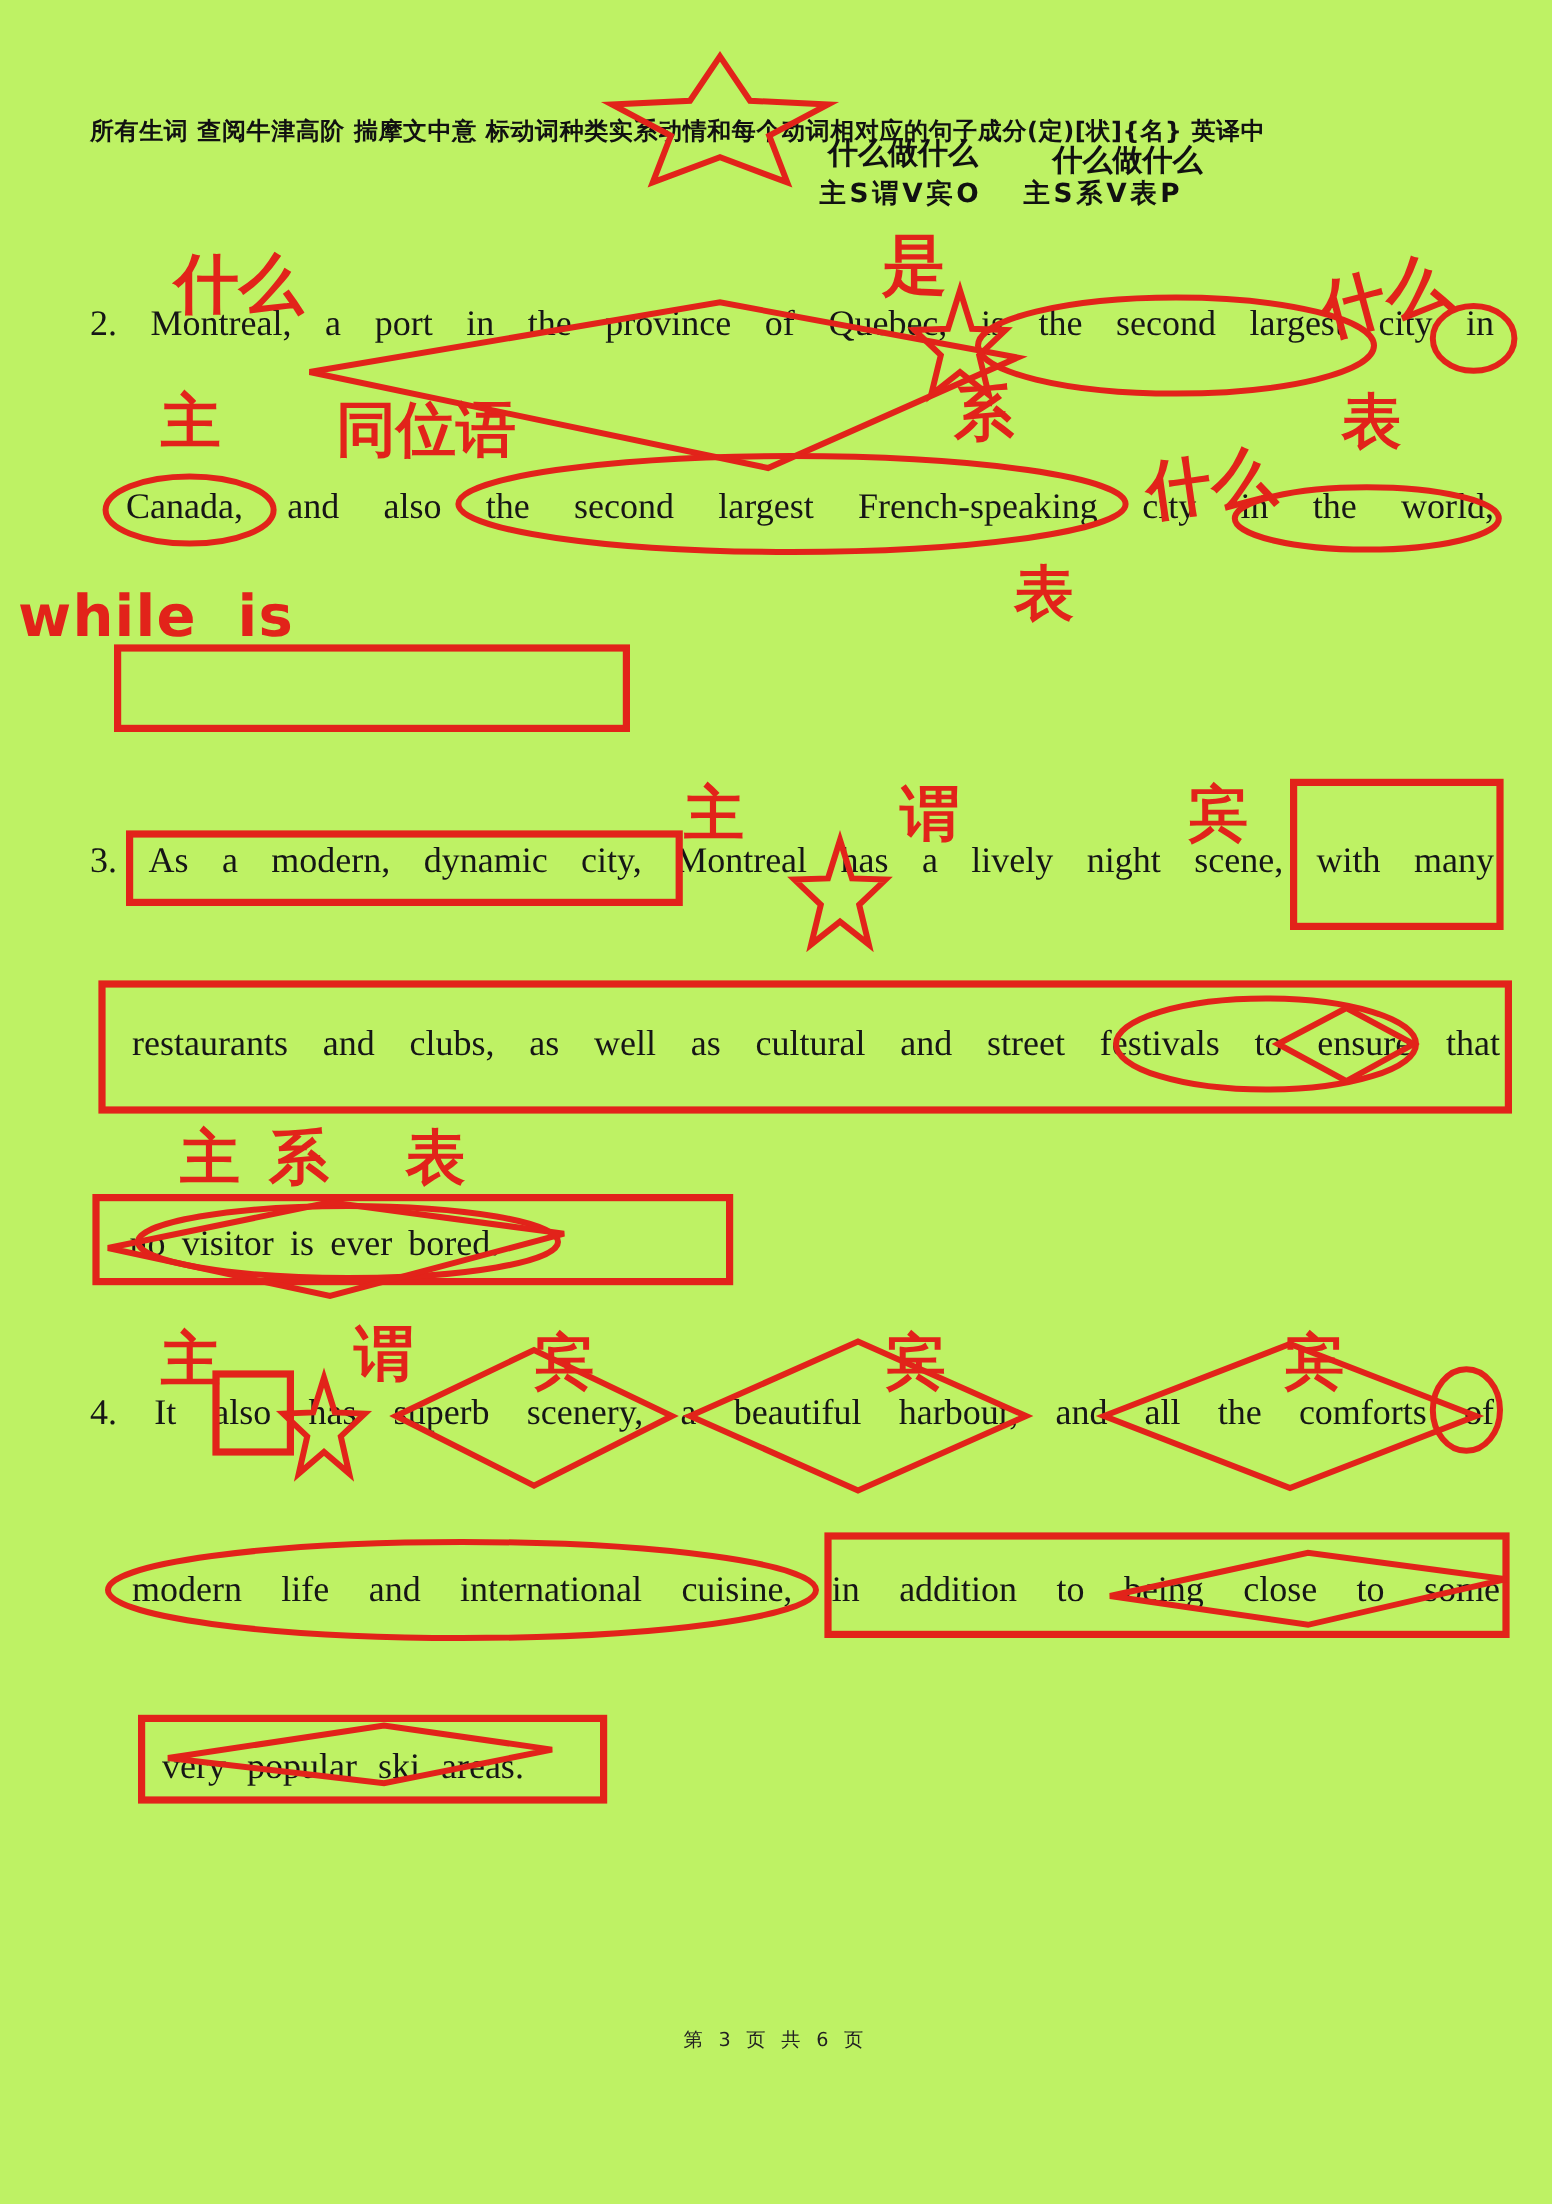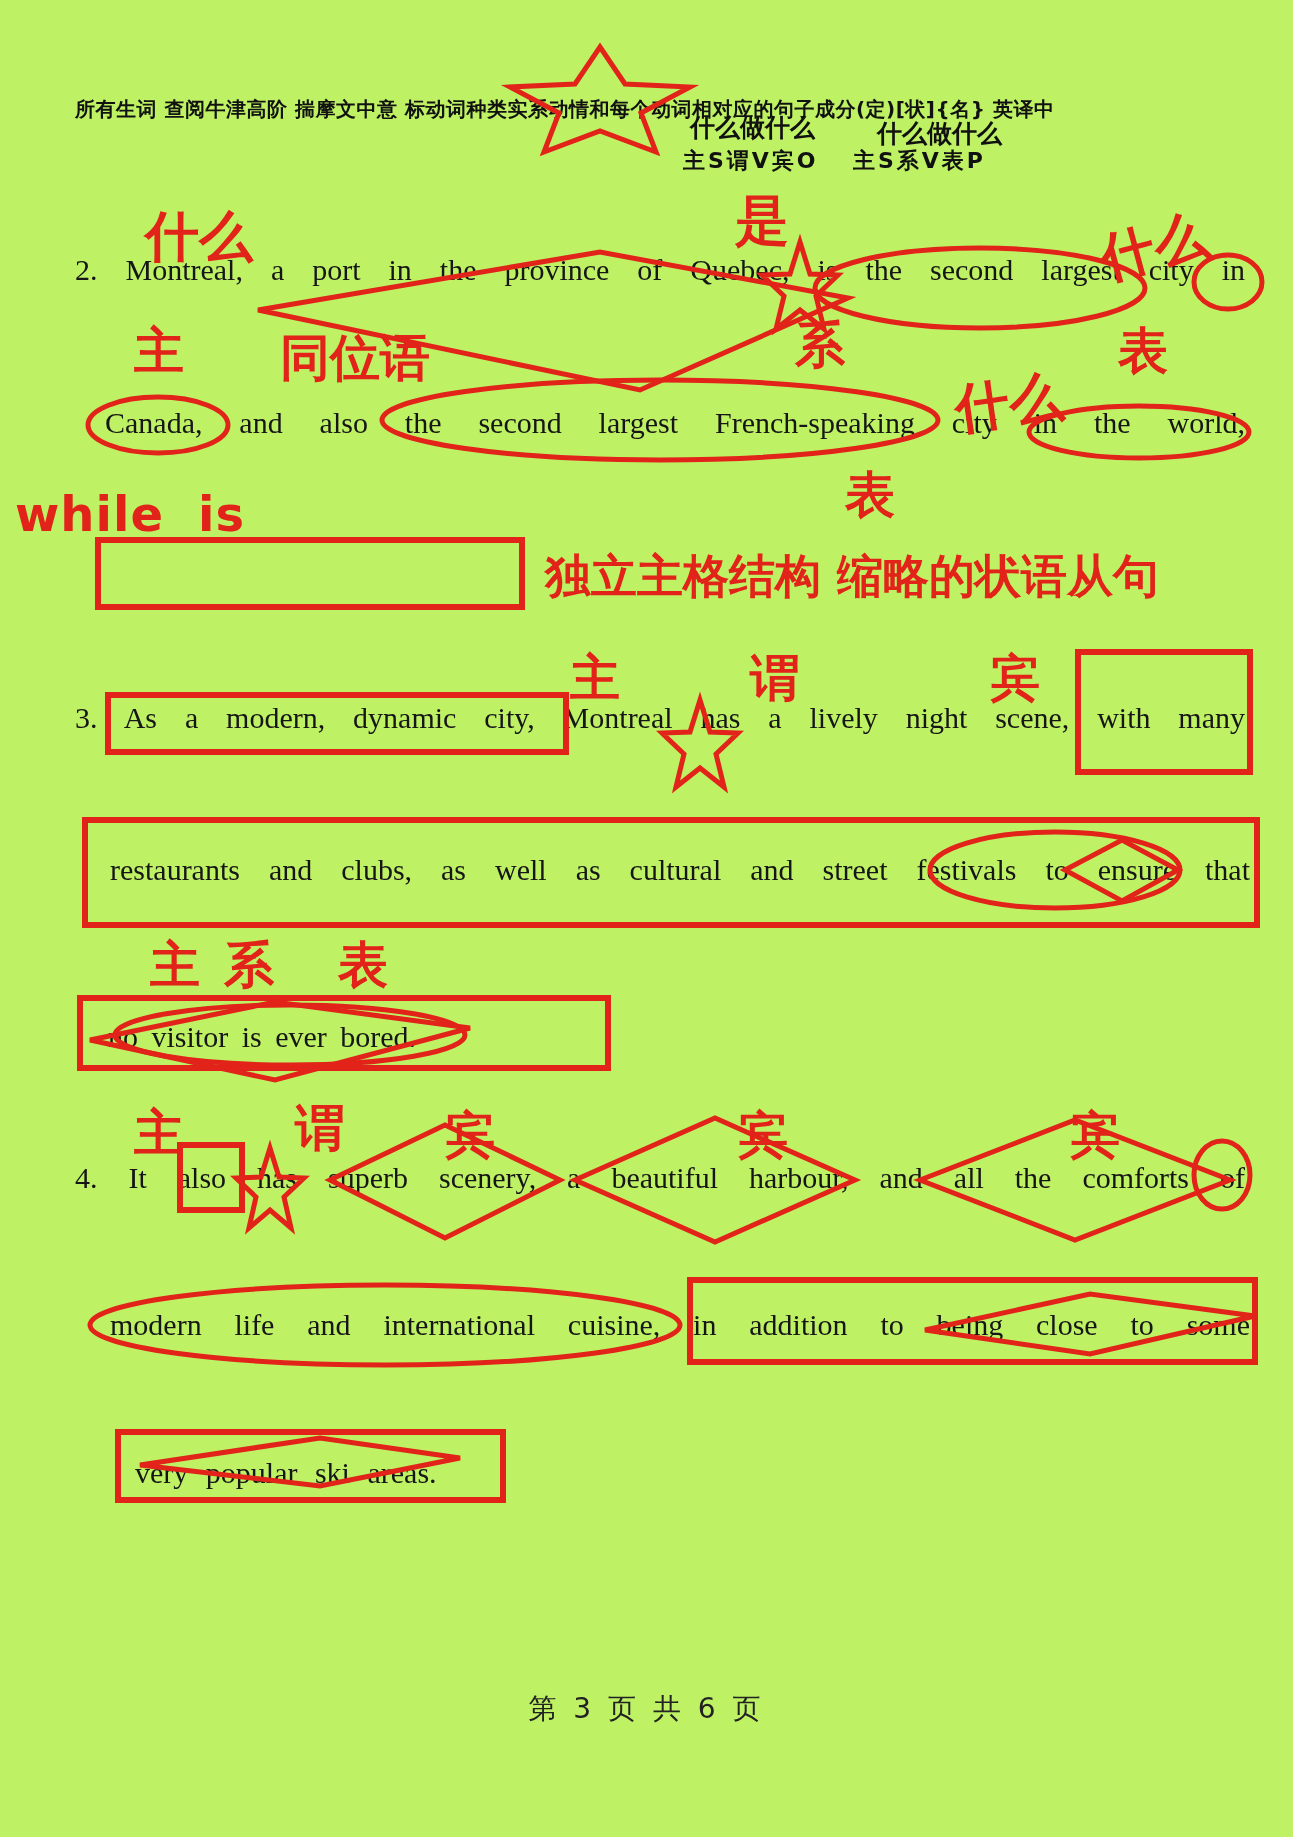--- a/index.html
+++ b/index.html
@@ -11,21 +11,21 @@
        font-weight:bold;color:#111;white-space:nowrap;}
   .bodyline{position:absolute;font-size:30px;color:#161616;white-space:nowrap;
        font-family:"Liberation Serif","DejaVu Serif",serif;}
   .just{white-space:normal;text-align:justify;text-align-last:justify;}
   .lbl{position:absolute;color:#e2231a;font-family:"DejaVu Sans","Liberation Sans",sans-serif;
        font-weight:bold;font-size:50px;line-height:1;white-space:nowrap;}
   .lbl.en{font-size:48px;letter-spacing:1px;}
   svg.overlay{position:absolute;left:0;top:0;pointer-events:none;}
   svg .mk{fill:none;stroke:#e2231a;stroke-width:5;}
   svg .mk.bx{stroke-width:6;}
-  .footer{position:absolute;font-size:28px;color:#222;font-family:"DejaVu Sans",sans-serif;}
+  .footer{position:absolute;font-size:16px;color:#222;font-family:"DejaVu Sans",sans-serif;}
 </style>
 </head>
 <body>
 
 <div id="page">
 
   <div class="hdr" style="left:75px;top:96px;font-size:20px;letter-spacing:0.5px;">所有生词 查阅牛津高阶 揣摩文中意 标动词种类实系动情和每个动词相对应的句子成分(定)[状]{名} 英译中</div>
   <div class="hdr" style="left:690px;top:111px;font-size:25px;">什么做什么</div>
   <div class="hdr" style="left:877px;top:117px;font-size:25px;">什么做什么</div>
   <div class="hdr" style="left:683px;top:146px;font-size:22px;letter-spacing:3px;">主S谓V宾O</div>
@@ -38,21 +38,20 @@
   <div class="lbl" style="left:735px;top:194px;font-size:54px;">是</div>
   <div class="lbl" style="left:1100px;top:220px;font-size:54px;transform:rotate(-15deg);">什么</div>
   <div class="lbl" style="left:134px;top:326px;">主</div>
   <div class="lbl" style="left:280px;top:333px;">同位语</div>
   <div class="lbl" style="left:795px;top:320px;">系</div>
   <div class="lbl" style="left:1118px;top:326px;">表</div>
   <div class="lbl" style="left:955px;top:376px;font-size:54px;transform:rotate(-8deg);">什么</div>
   <div class="lbl" style="left:845px;top:470px;">表</div>
   <div class="lbl en" style="left:15px;top:490px;">while</div>
   <div class="lbl en" style="left:198px;top:490px;">is</div>
-  <div class="lbl" style="left:545px;top:553px;font-size:46px;">独立主格结构 缩略的状语从句</div>
 
   <div class="lbl" style="left:570px;top:653px;">主</div>
   <div class="lbl" style="left:750px;top:653px;">谓</div>
   <div class="lbl" style="left:990px;top:653px;">宾</div>
 
   <div class="bodyline just" style="left:75px;top:701px;width:1170px;">3.  As a modern, dynamic city, Montreal has a lively night scene, with many</div>
   <div class="bodyline just" style="left:110px;top:853px;width:1140px;">restaurants and clubs, as well as cultural and street festivals to ensure that</div>
 
   <div class="lbl" style="left:150px;top:940px;">主</div>
   <div class="lbl" style="left:224px;top:940px;">系</div>

